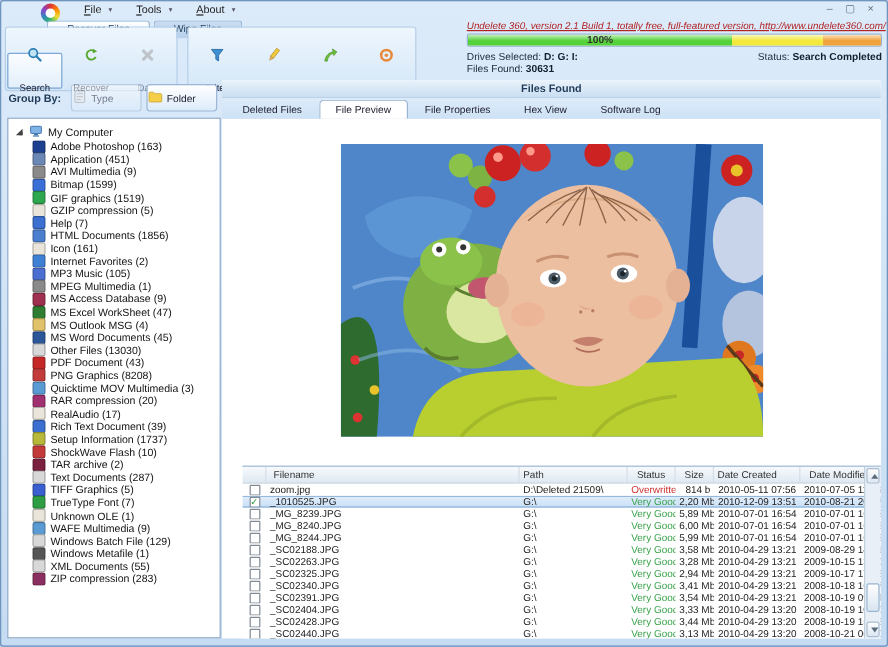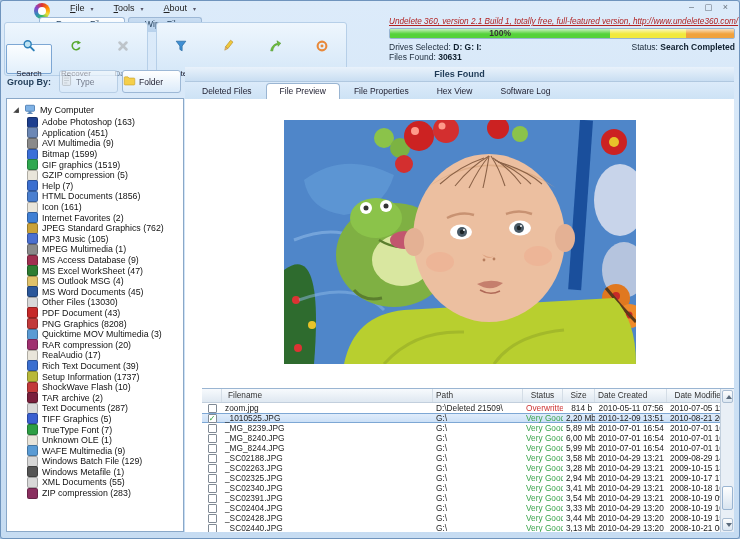--- a/index.html
+++ b/index.html
@@ -266,24 +266,20 @@
           <span class="ti-icon" style="background: rgb(74, 127, 208);"></span>
           <span>HTML Documents (1856)</span>
         </div>
         <div class="tree-item">
           <span class="ti-icon" style="background: rgb(233, 229, 218);"></span>
           <span>Icon (161)</span>
         </div>
         <div class="tree-item">
           <span class="ti-icon" style="background: rgb(63, 127, 212);"></span>
           <span>Internet Favorites (2)</span>
-        </div>
-        <div class="tree-item">
-          <span class="ti-icon" style="background: rgb(201, 162, 58);"></span>
-          <span>JPEG Standard Graphics (762)</span>
         </div>
         <div class="tree-item">
           <span class="ti-icon" style="background: rgb(74, 111, 208);"></span>
           <span>MP3 Music (105)</span>
         </div>
         <div class="tree-item">
           <span class="ti-icon" style="background: rgb(138, 138, 138);"></span>
           <span>MPEG Multimedia (1)</span>
         </div>
         <div class="tree-item">

